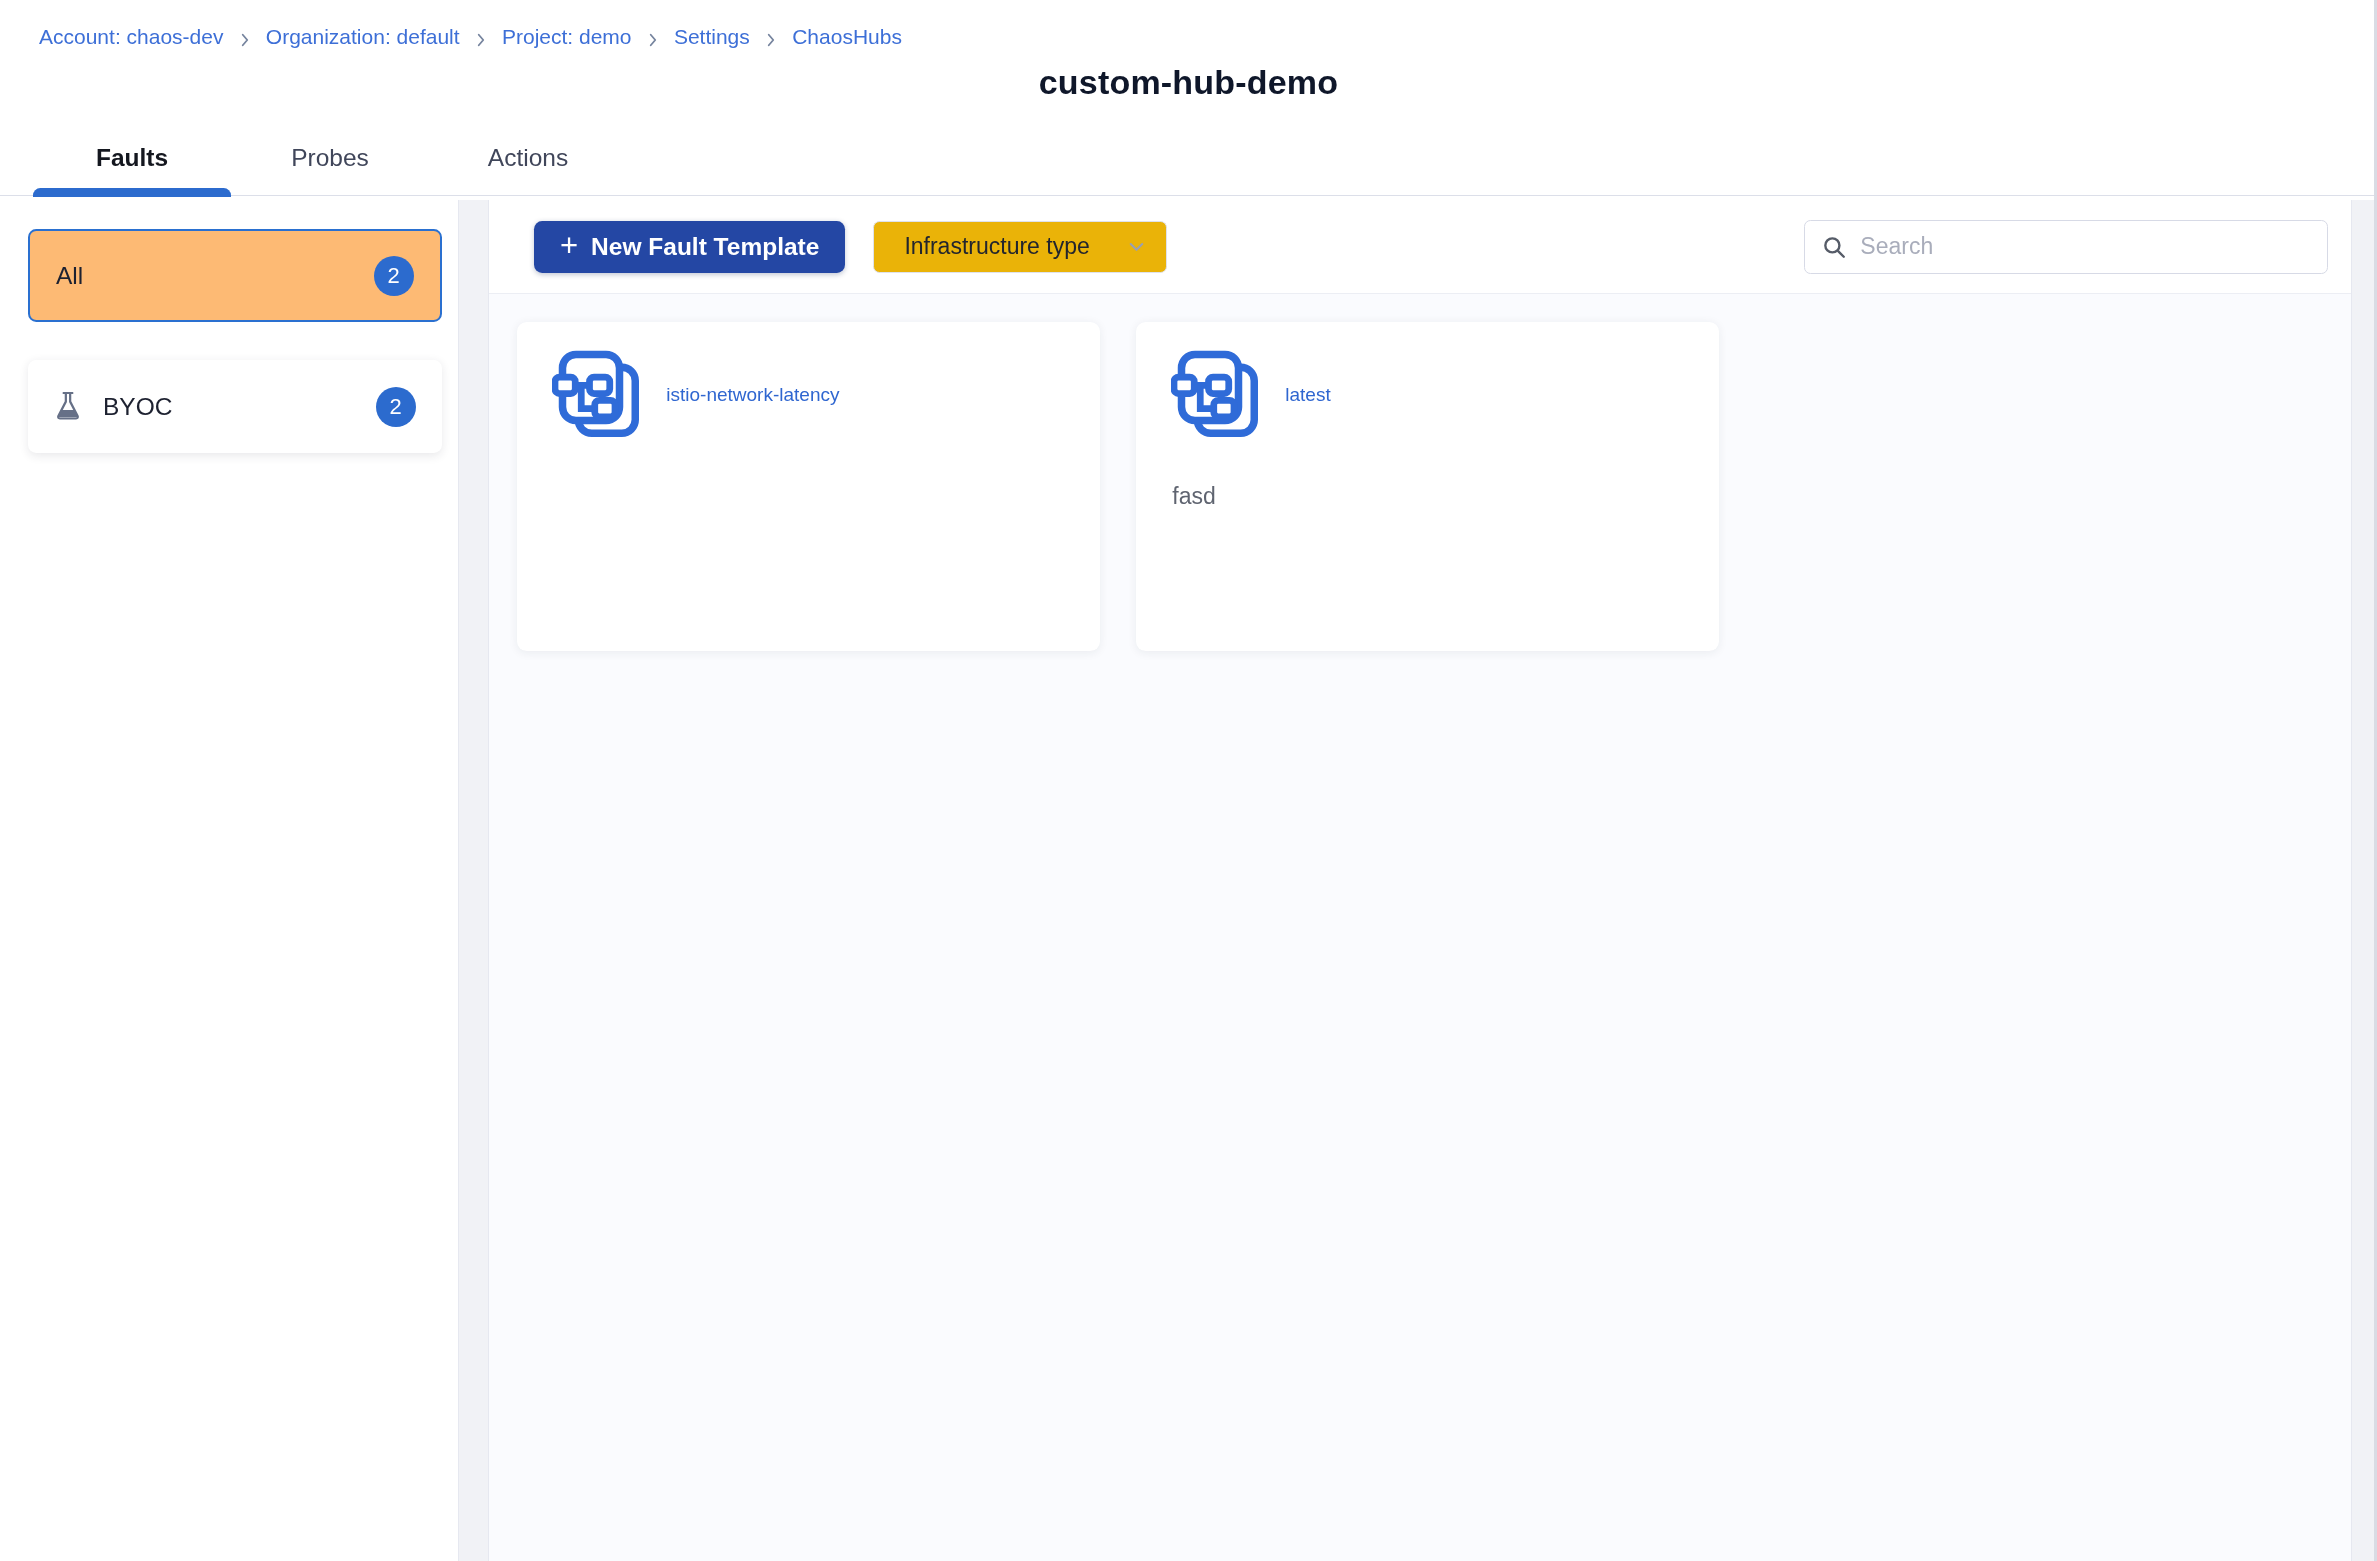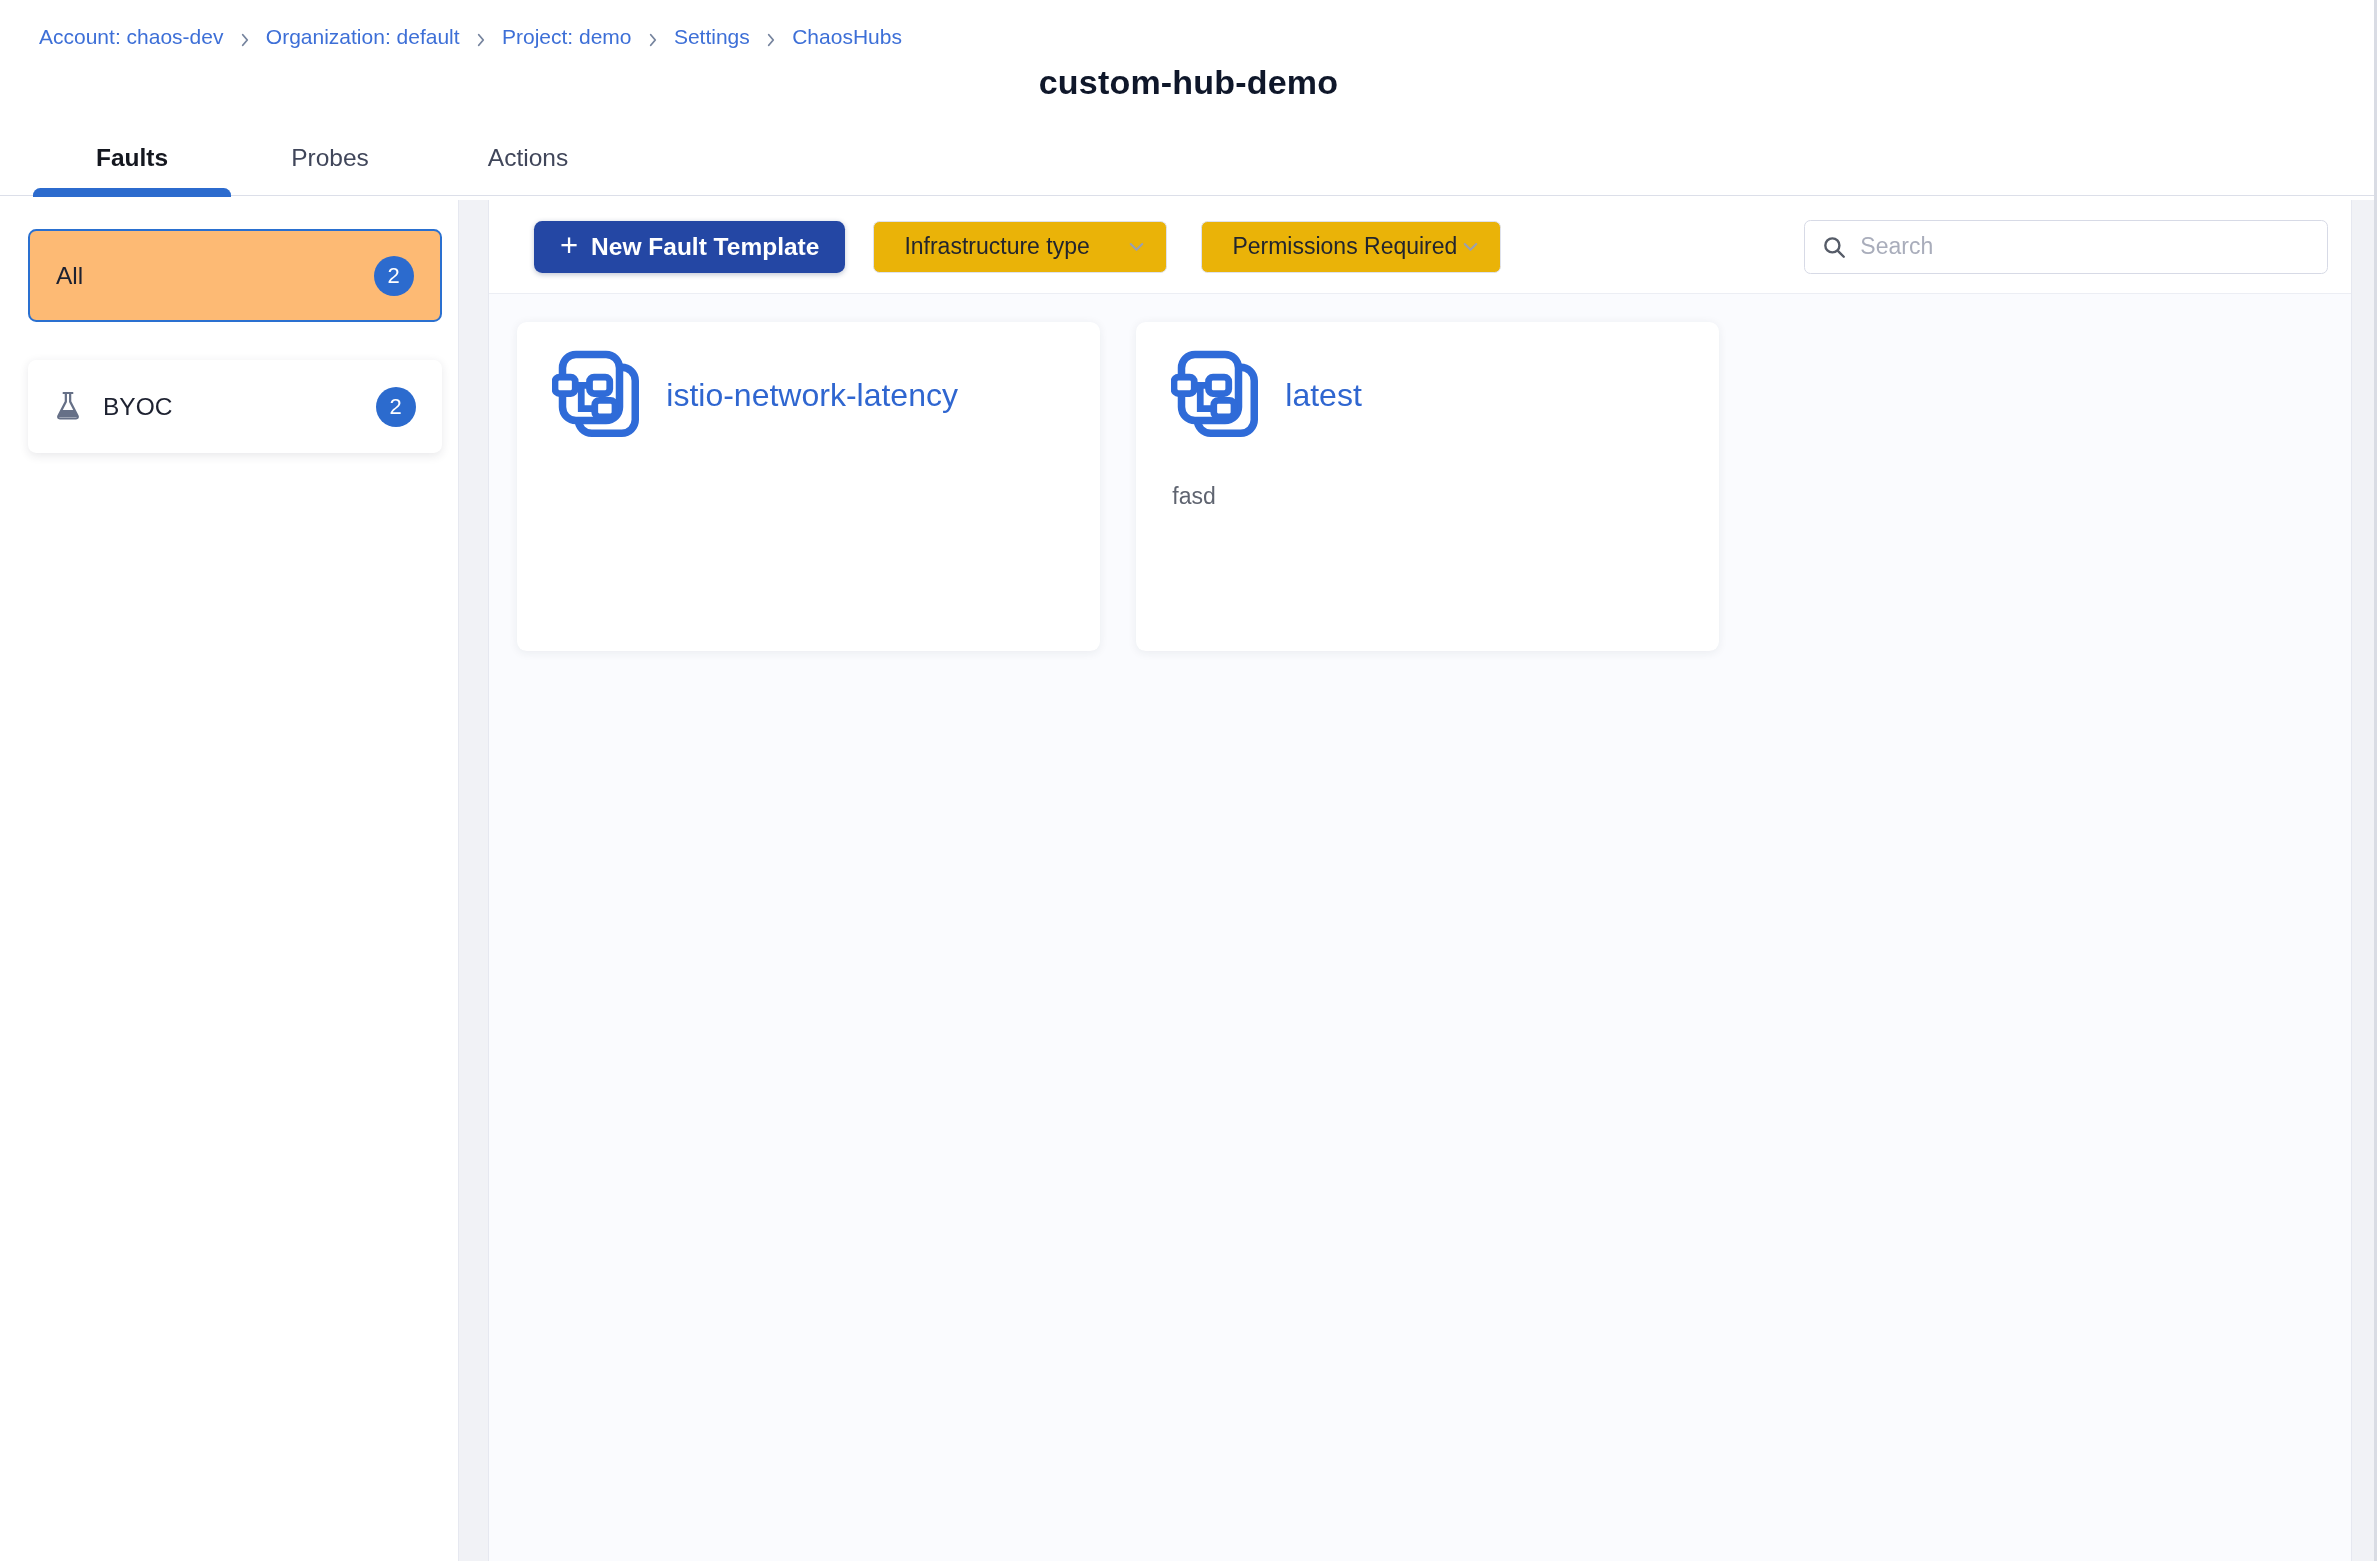--- a/index.html
+++ b/index.html
@@ -53,21 +53,21 @@
   .search-box { margin-left:auto; width:524px; height:54px; background:#fff; border:1.6px solid #d7dae6; border-radius:6.5px; display:flex; align-items:center; padding:0 16.3px; gap:13px; }
   .search-box svg { width:26px; height:26px; stroke:#565c68; fill:none; stroke-width:2.2; stroke-linecap:round; flex-shrink:0; }
   .search-box input { border:none; outline:none; background:transparent; flex:1; font-size:23px; font-family:inherit; color:#22252e; }
   .search-box input::placeholder { color:#a9adbb; }
 
   .panel-body { flex:1; padding:28px 28px; display:flex; gap:36px; align-items:flex-start; }
   .hub-card { width:583px; height:329px; background:#fff; border-radius:9.8px; box-shadow:0 1.6px 9.8px rgba(35,42,60,.07); padding:23px 33px; cursor:pointer; }
   .hub-head { display:flex; align-items:center; gap:16.3px; }
   .hub-icon { width:100px; height:100px; flex-shrink:0; display:flex; align-items:center; justify-content:center; }
   .hub-icon svg { width:96px; height:96px; }
-  .hub-title { font-size:32px; color:#2f66d0; cursor:pointer; }
+  .hub-title { font-size:19px; color:#2f66d0; cursor:pointer; }
   .hub-desc { margin-top:38px; margin-left:3.3px; font-size:23px; color:#5f6470; min-height:28px; }
 
   
   .scroll-edge { position:absolute; top:0; right:0; width:3.3px; height:100%; background:#d9dce4; }
 </style>
 </head>
 <body>
 
 <div class="header">
   <div class="breadcrumb">
@@ -137,28 +137,20 @@
 
       <div class="select first">
         <span>Infrastructure type</span>
         <span class="chev">
             <svg viewBox="0 0 24 24">
               <polyline points="6 9.5 12 15.5 18 9.5"></polyline>
             </svg>
           </span>
       </div>
 
-      <div class="select second">
-        <span>Permissions Required</span>
-        <span class="chev">
-            <svg viewBox="0 0 24 24">
-              <polyline points="6 9.5 12 15.5 18 9.5"></polyline>
-            </svg>
-          </span>
-      </div>
 
       <div class="search-box">
         <svg viewBox="0 0 24 24">
             <circle cx="10.5" cy="10.5" r="6.5"></circle>
             <line x1="15.6" y1="15.6" x2="21" y2="21"></line>
           </svg>
         <input type="text" placeholder="Search" style="">
       </div>
     </div>
 

